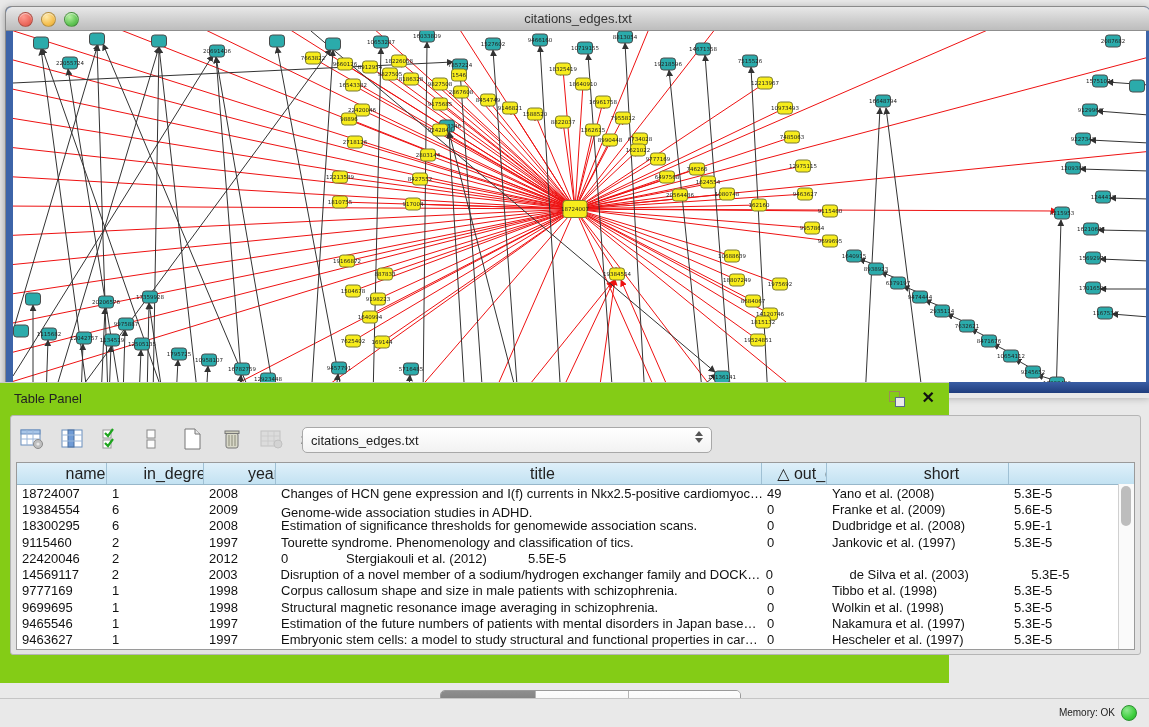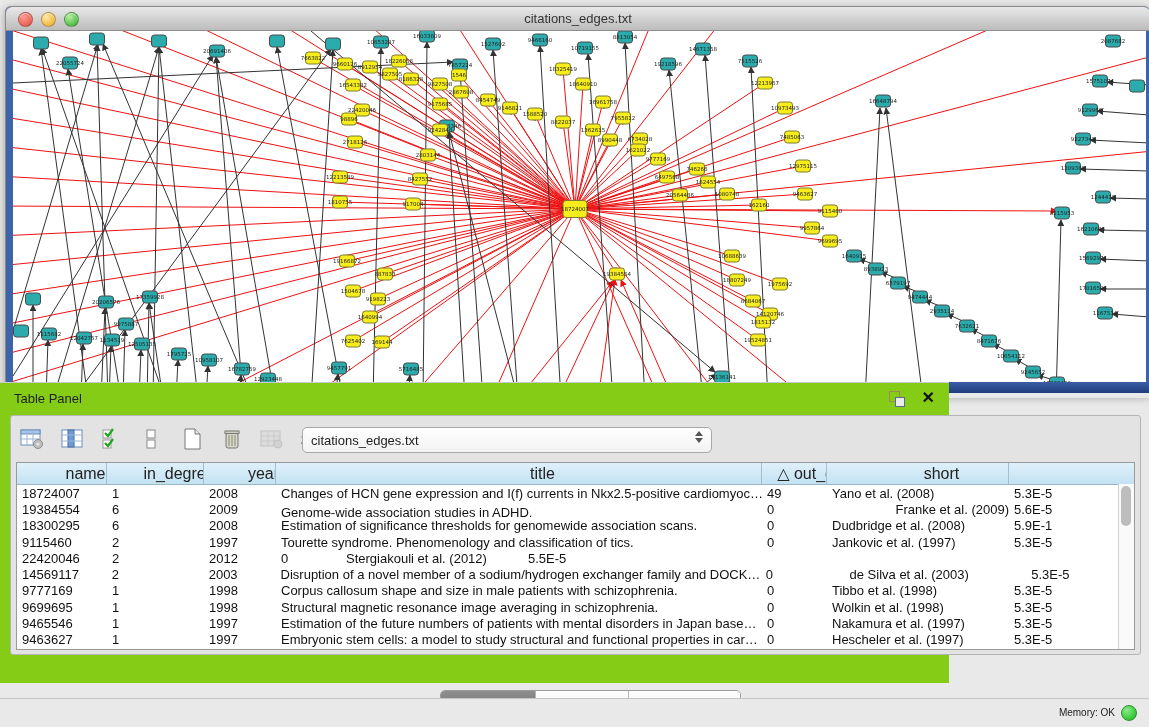--- a/index.html
+++ b/index.html
@@ -840,21 +840,21 @@
             <div class="td" style="width: 65px;">49</div>
             <div class="td" style="width: 182px;">Yano et al. (2008)</div>
             <div class="td" style="width: 108px;">5.3E-5</div>
           </div>
           <div class="tr">
             <div class="td" style="width: 90px;">19384554</div>
             <div class="td" style="width: 97px;">6</div>
             <div class="td" style="width: 72px;">2009</div>
             <div class="td" style="width: 486px; margin-top: 6px;">Genome-wide association studies in ADHD.</div>
             <div class="td" style="width: 65px;">0</div>
-            <div class="td" style="width: 182px; text-align: right;">Franke et al. (2009)</div>
+            <div class="td" style="width: 182px;">Franke et al. (2009)</div>
             <div class="td" style="width: 108px;">5.6E-5</div>
           </div>
           <div class="tr">
             <div class="td" style="width: 90px;">18300295</div>
             <div class="td" style="width: 97px;">6</div>
             <div class="td" style="width: 72px;">2008</div>
             <div class="td" style="width: 486px;">Estimation of significance thresholds for genomewide association scans.</div>
             <div class="td" style="width: 65px;">0</div>
             <div class="td" style="width: 182px;">Dudbridge et al. (2008)</div>
             <div class="td" style="width: 108px;">5.9E-1</div>

